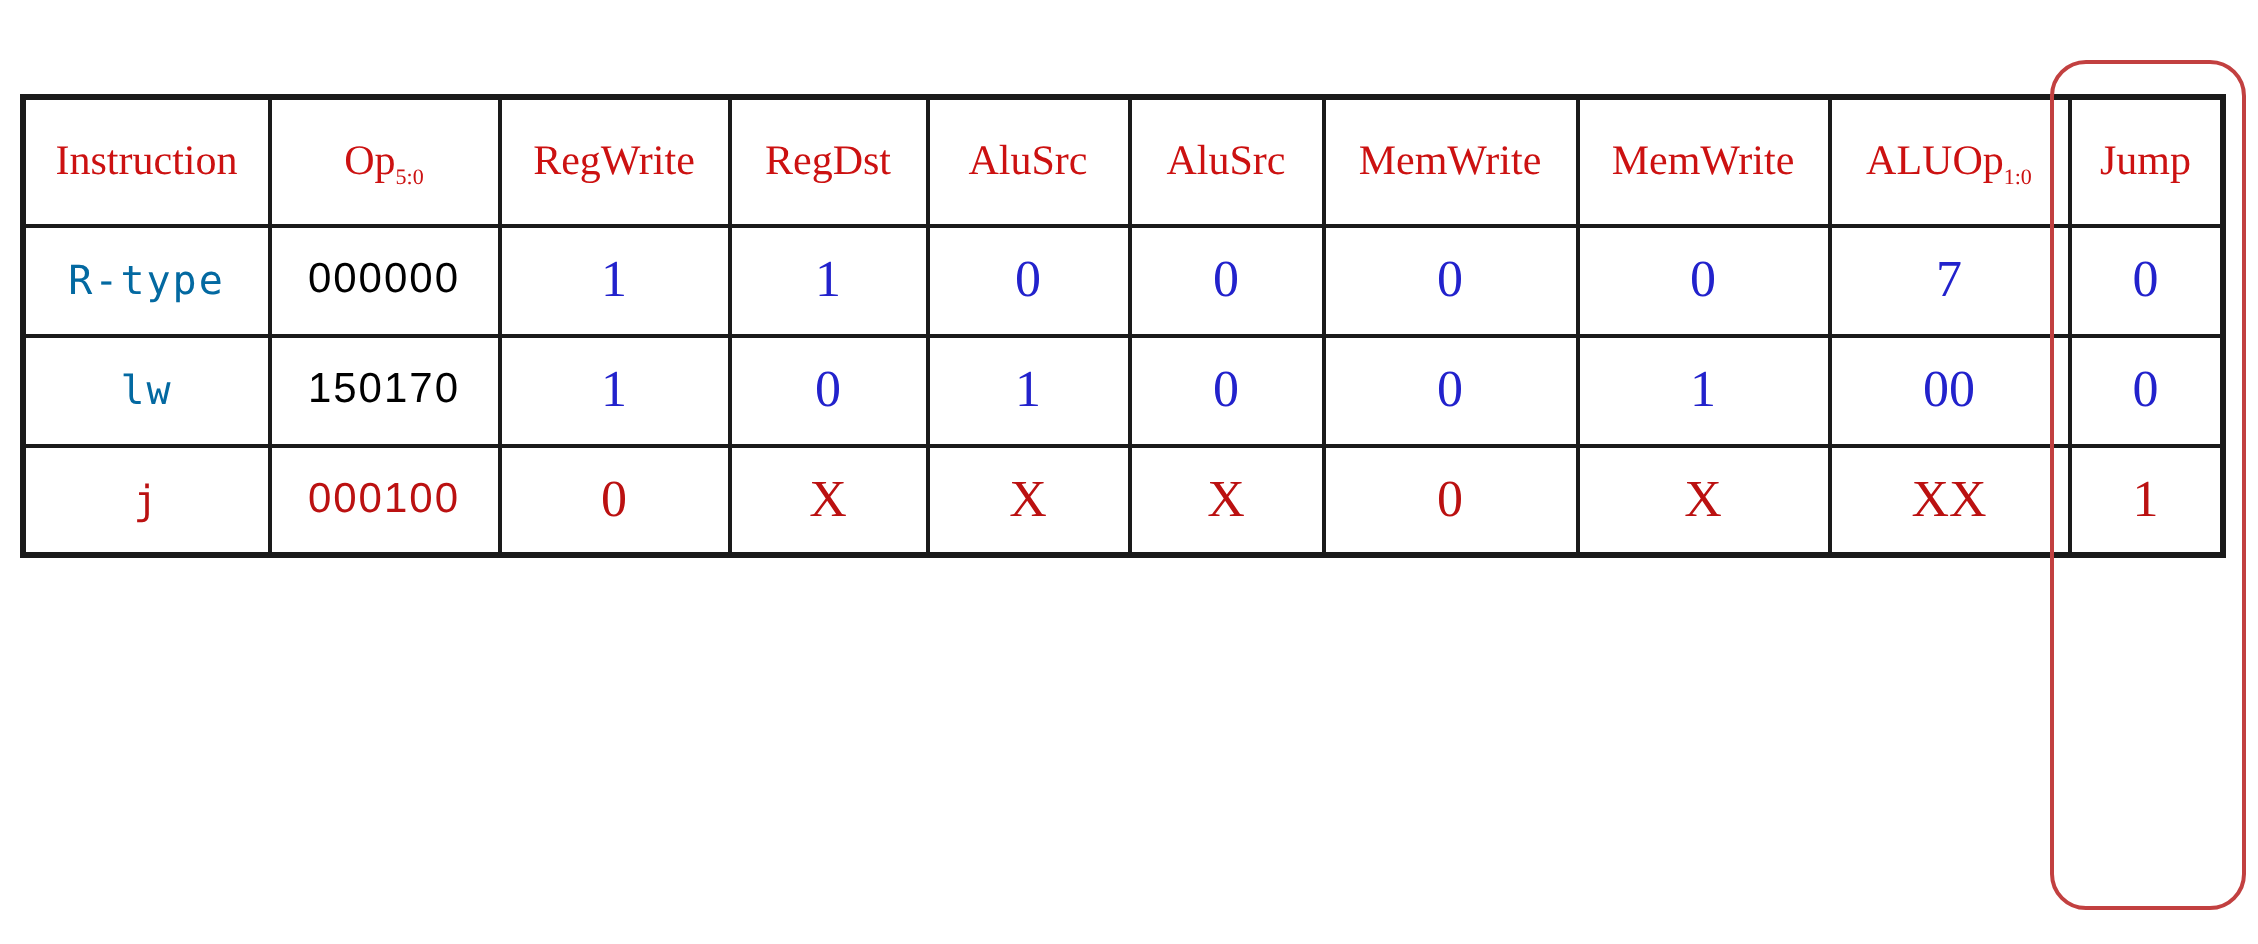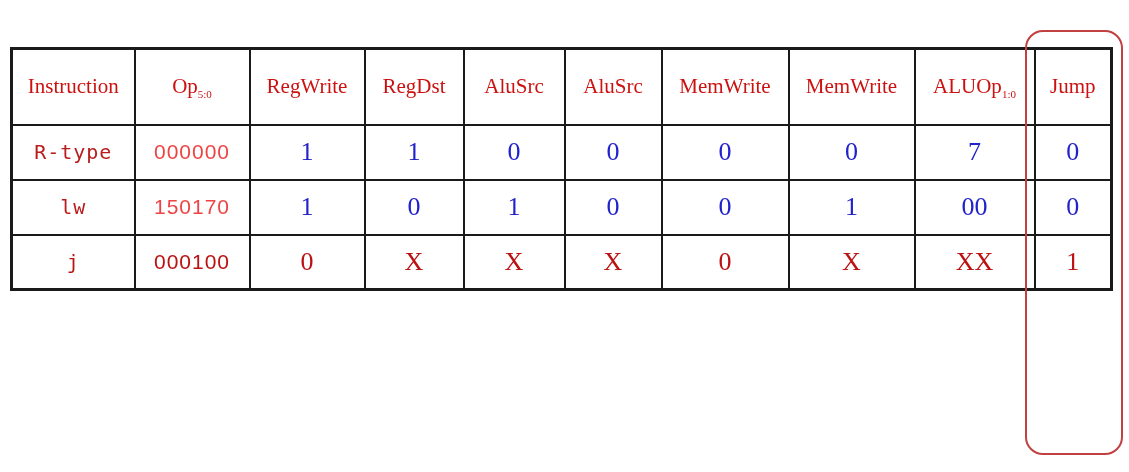--- a/index.html
+++ b/index.html
@@ -28,43 +28,43 @@
     border: 3px solid var(--border-col);
     background: #ffffff;
   }
   table.ctrl th, table.ctrl td {
     border: 2px solid var(--border-col);
     text-align: center;
     vertical-align: middle;
     padding: 0;
     overflow: hidden;
   }
-  thead tr { height: 76px; }
+  thead tr { height: 64px; }
   tbody tr { height: 55px; }
   th {
     font-family: "Liberation Serif", serif;
     font-weight: normal;
     font-size: 21px;
     color: var(--header-red);
   }
   th sub {
     font-size: 11px;
     line-height: 0;
   }
   td.instr {
     font-family: "DejaVu Sans Mono", "Liberation Mono", monospace;
     font-size: 20px;
     letter-spacing: 1px;
-    color: #b91c1c;
+    color: #0369a1;
   }
   td.opcode {
     font-family: "Liberation Sans", sans-serif;
     font-size: 21px;
     letter-spacing: 1px;
-    color: #ef4444;
+    color: #000000;
   }
   td.val {
     font-family: "Liberation Serif", serif;
     font-size: 26px;
     color: var(--value-blue);
   }
   tr.hl td.instr,
   tr.hl td.opcode,
   tr.hl td.val {
     color: var(--highlight-red);

